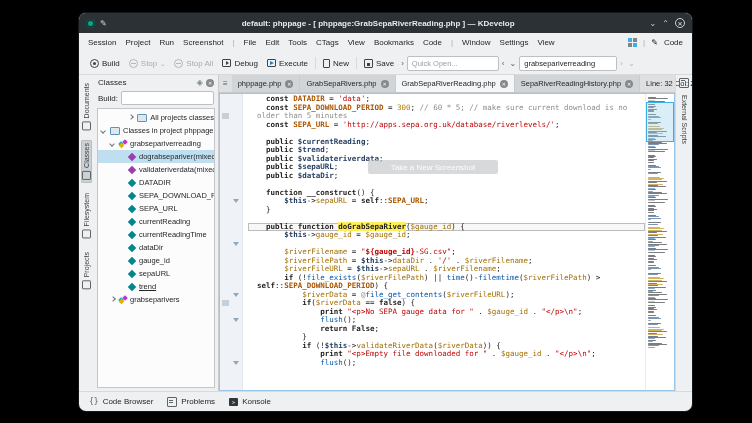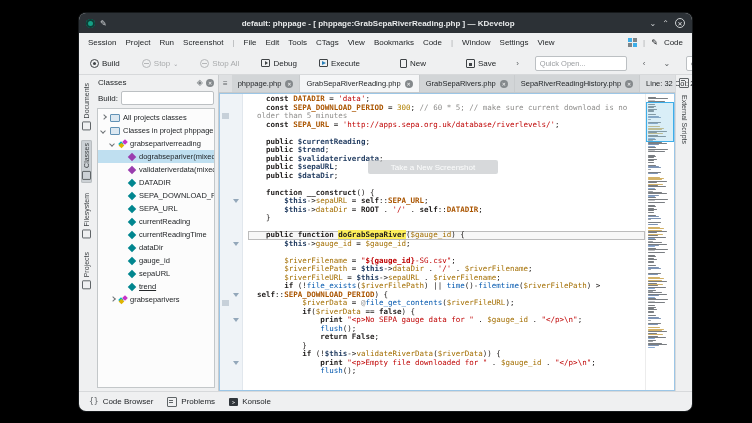--- a/index.html
+++ b/index.html
@@ -25,21 +25,21 @@
   .menu-items{display:flex;align-items:center;gap:9px;flex:1;}
   .mitem{cursor:default;}
   .msep{color:#a9acae;}
   .menu-right{display:flex;align-items:center;gap:6px;}
   .grid-icon{display:inline-grid;grid-template-columns:4px 4px;grid-gap:1px;}
   .grid-icon i{width:4px;height:4px;background:#7f8487;}
   .grid-icon i.b{background:#3daee9;}
   .pen-glyph{font-size:8px;color:#232629;}
   
   .toolbar{height:22px;display:flex;align-items:center;font-size:8px;color:#232629;
-    gap:14px;padding:0 7px;border-bottom:1px solid #d7d9db;flex:0 0 auto;}
+    gap:1px;padding:0 7px;border-bottom:1px solid #d7d9db;flex:0 0 auto;}
   .tbtn{display:flex;align-items:center;gap:3px;padding:2px 4px;border-radius:2px;white-space:nowrap;}
   .tbtn.disabled{color:#a9abad;}
   .tbtn.disabled .i{border-color:#b5b7b9 !important;}
   .tbtn.disabled .i::after{background:#b5b7b9 !important;border-color:#b5b7b9 !important;}
   .caret{font-size:6px;color:#9a9da0;}
   .tsep{width:1px;height:12px;background:#d7d9db;margin:0 2px;}
   .tchev{color:#5a5e61;font-size:8px;padding:0 2px;}
   .tchev.dis{color:#b5b7b9;}
   .tinput{height:13px;background:#fff;border:1px solid #bcc0c3;border-radius:2px;
     font-size:7.5px;padding:0 4px;color:#232629;outline:none;
@@ -268,21 +268,21 @@
           <span>Classes</span>
           <span class="sp"></span>
           <span class="phead-gear">◈</span>
           <span class="phead-close">✕</span>
         </div>
         <div class="psearch">
           <span>Build:</span>
           <span class="pinput"></span>
         </div>
         <div class="tree">
-            <div class="trow" style="padding-left: 3px;">
+            <div class="trow" style="padding-left: 3px; justify-content: flex-end;">
               <span class="texp col"></span>
               <span class="ti ti-folder"></span>
               <span>All projects classes</span>
             </div>
             <div class="trow" style="padding-left: 3px;">
               <span class="texp exp"></span>
               <span class="ti ti-folder"></span>
               <span>Classes in project phppage</span>
             </div>
             <div class="trow" style="padding-left: 12px;">
@@ -354,26 +354,26 @@
       </div>
 
       <div class="center">
         <div class="tabbar">
           <span class="tabbar-icon">≡</span>
           <span id="tabs" style="display:flex;align-items:stretch;">
               <span class="tab">
                 <span>phppage.php</span>
                 <span class="tclose">✕</span>
               </span>
+              <span class="tab">
+                <span>GrabSepaRivers.php</span>
+                <span class="tclose">✕</span>
+              </span>
               <span class="tab active">
                 <span>GrabSepaRiverReading.php</span>
-                <span class="tclose">✕</span>
-              </span>
-              <span class="tab">
-                <span>GrabSepaRivers.php</span>
                 <span class="tclose">✕</span>
               </span>
               <span class="tab">
                 <span>SepaRiverReadingHistory.php</span>
                 <span class="tclose">✕</span>
               </span>
             </span>
           <span class="linecol">Line: 32 Col: 21</span>
         </div>
         <div class="editor">
@@ -435,21 +435,20 @@
               <div class="cl"><span>    </span><span class="k">const</span><span> </span><span class="c">SEPA_URL</span><span> = </span><span class="s">'http://apps.sepa.org.uk/database/riverlevels/'</span><span>;</span></div>
               <div class="cl">&nbsp;</div>
               <div class="cl"><span>    </span><span class="k">public</span><span> </span><span class="t">$currentReading</span><span>;</span></div>
               <div class="cl"><span>    </span><span class="k">public</span><span> </span><span class="t">$trend</span><span>;</span></div>
               <div class="cl"><span>    </span><span class="k">public</span><span> </span><span class="t">$validateriverdata</span><span>;</span></div>
               <div class="cl"><span>    </span><span class="k">public</span><span> </span><span class="t">$sepaURL</span><span>;</span></div>
               <div class="cl"><span>    </span><span class="k">public</span><span> </span><span class="t">$dataDir</span><span>;</span></div>
               <div class="cl">&nbsp;</div>
               <div class="cl"><span>    </span><span class="k">function</span><span> </span><span class="k">__construct</span><span>() {</span></div>
               <div class="cl"><span>        </span><span class="t">$this</span><span>-&gt;</span><span class="v">sepaURL</span><span> = </span><span class="k">self</span><span>::</span><span class="c">SEPA_URL</span><span>;</span></div>
-              <div class="cl"><span>        </span><span class="t">$this</span><span>-&gt;</span><span class="v">dataDir</span><span> = </span><span class="k">ROOT</span><span> . </span><span class="s">'/'</span><span> . </span><span class="k">self</span><span>::</span><span class="c">DATADIR</span><span>;</span></div>
               <div class="cl"><span>    }</span></div>
               <div class="cl">&nbsp;</div>
               <div class="cl cur"><span>    </span><span class="k">public</span><span> </span><span class="k">function</span><span> </span><span class="hl">doGrabSepaRiver</span><span>(</span><span class="v">$gauge_id</span><span>) {</span></div>
               <div class="cl"><span>        </span><span class="t">$this</span><span>-&gt;</span><span class="v">gauge_id</span><span> = </span><span class="v">$gauge_id</span><span>;</span></div>
               <div class="cl">&nbsp;</div>
               <div class="cl"><span>        </span><span class="v">$riverFilename</span><span> = </span><span class="s">"</span><span class="sv">${gauge_id}</span><span class="s">-SG.csv"</span><span>;</span></div>
               <div class="cl"><span>        </span><span class="v">$riverFilePath</span><span> = </span><span class="t">$this</span><span>-&gt;</span><span class="v">dataDir</span><span> . </span><span class="s">'/'</span><span> . </span><span class="v">$riverFilename</span><span>;</span></div>
               <div class="cl"><span>        </span><span class="v">$riverFileURL</span><span> = </span><span class="t">$this</span><span>-&gt;</span><span class="v">sepaURL</span><span> . </span><span class="v">$riverFilename</span><span>;</span></div>
               <div class="cl"><span>        </span><span class="k">if</span><span> (!</span><span class="f">file_exists</span><span>(</span><span class="v">$riverFilePath</span><span>) || </span><span class="f">time</span><span>()-</span><span class="f">filemtime</span><span>(</span><span class="v">$riverFilePath</span><span>) &gt;</span></div>
               <div class="cl"><span>  </span><span class="k">self</span><span>::</span><span class="c">SEPA_DOWNLOAD_PERIOD</span><span>) {</span></div>

